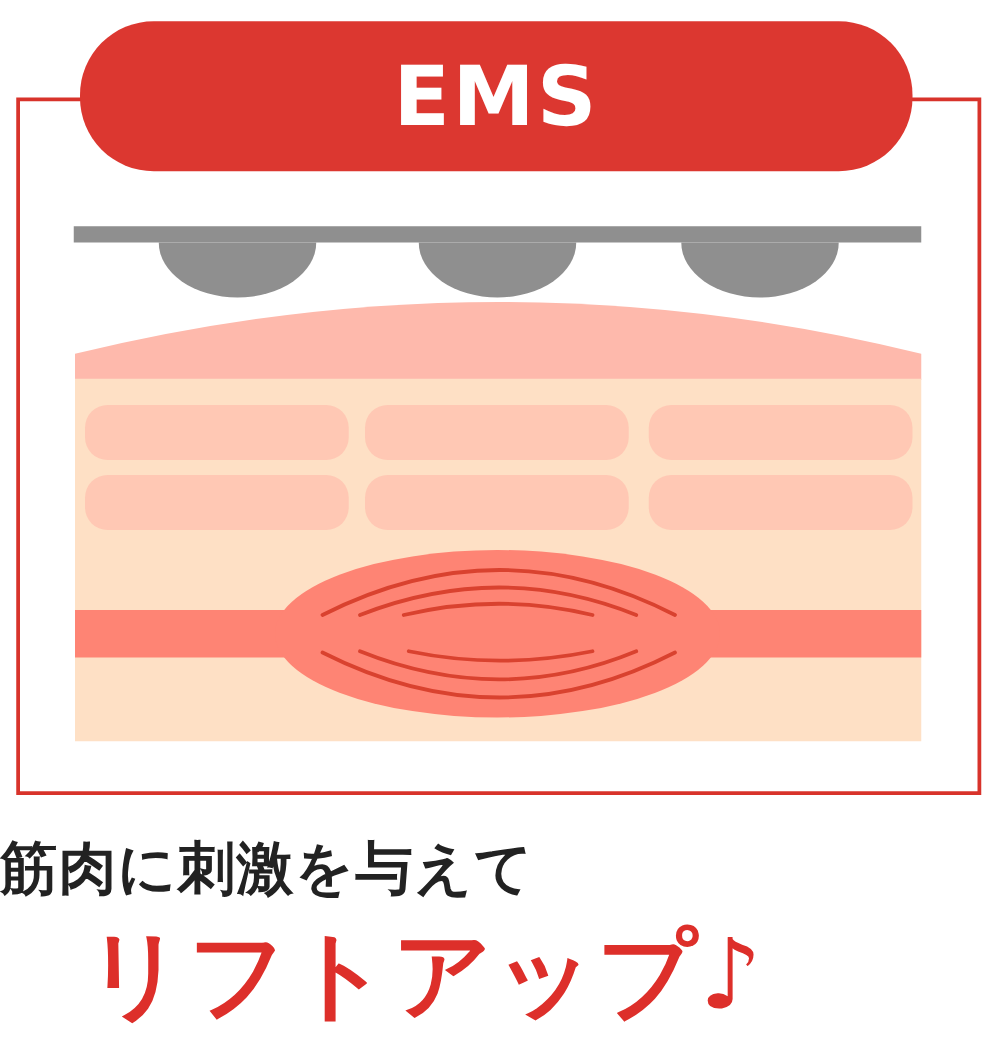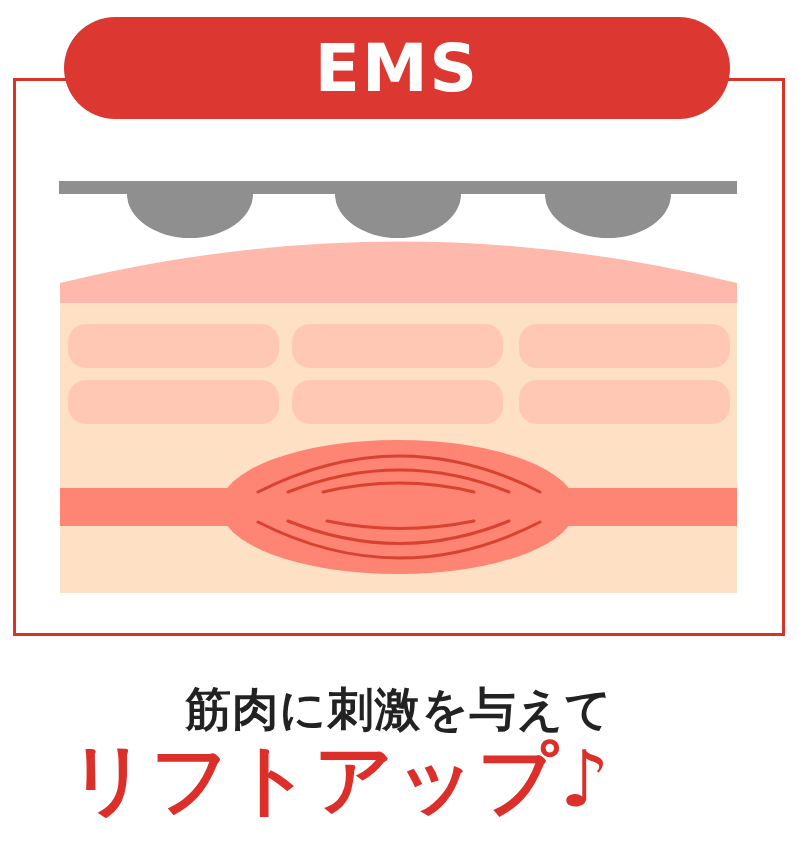--- a/index.html
+++ b/index.html
@@ -1,28 +1,28 @@
 <!DOCTYPE html>
 <html><head>
   <meta charset="utf-8">
   <style>
     html, body { margin: 0; padding: 0; background: #ffffff; }
     body { width: 798px; height: 846px; position: relative; overflow: hidden;
            font-family: "DejaVu Sans", sans-serif; }
     .frame { position: absolute; left: 13px; top: 78px; width: 766px; height: 552px;
              border: 3px solid #d8332b; background: #fff; box-sizing: content-box; }
-    .pill { position: absolute; left: 64px; top: 17px; width: 666px; height: 102px;
+    .pill { position: absolute; left: 64px; top: 17px; width: 666px; height: 120px;
             background: #dc3730; border-radius: 59px; display: flex;
             align-items: center; justify-content: center; }
     .pill-text { color: #ffffff; font-size: 66px; font-weight: bold; letter-spacing: 2px;
                  font-family: "DejaVu Sans", sans-serif; }
     svg.diagram { position: absolute; left: 0; top: 0; }
-    .subtitle { position: absolute; left: 0; width: 798px; top: 664px; text-align: center;
+    .subtitle { position: absolute; left: 0; width: 798px; top: 664px; text-align: left;
                 color: #222222; font-size: 46px; font-weight: bold;
-                font-family: "DejaVu Sans", sans-serif; letter-spacing: 1px; margin-top: 15px; }
+                font-family: "DejaVu Sans", sans-serif; letter-spacing: 1px; }
     .headline { position: absolute; left: 0; width: 680px; top: 728px; text-align: center;
                 color: #dd2f2a; font-size: 78px; font-weight: bold;
                 font-family: "DejaVu Sans", sans-serif; letter-spacing: 2px; }
   </style>
 </head>
 <body>
 
 <div class="frame"></div>
 
 <div class="pill">

